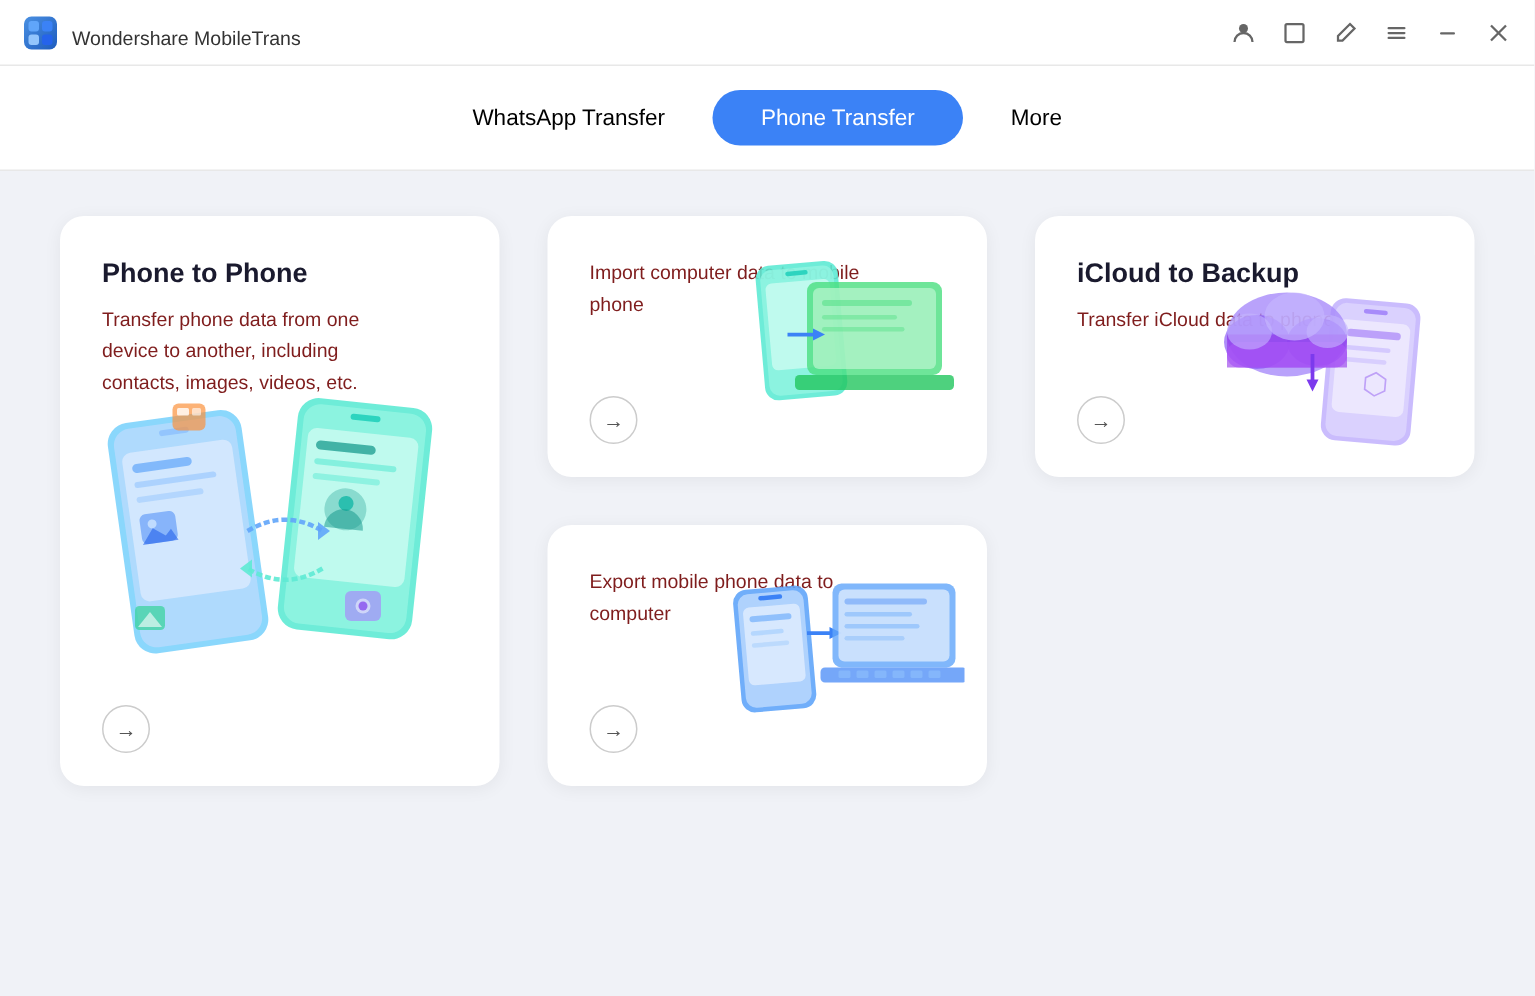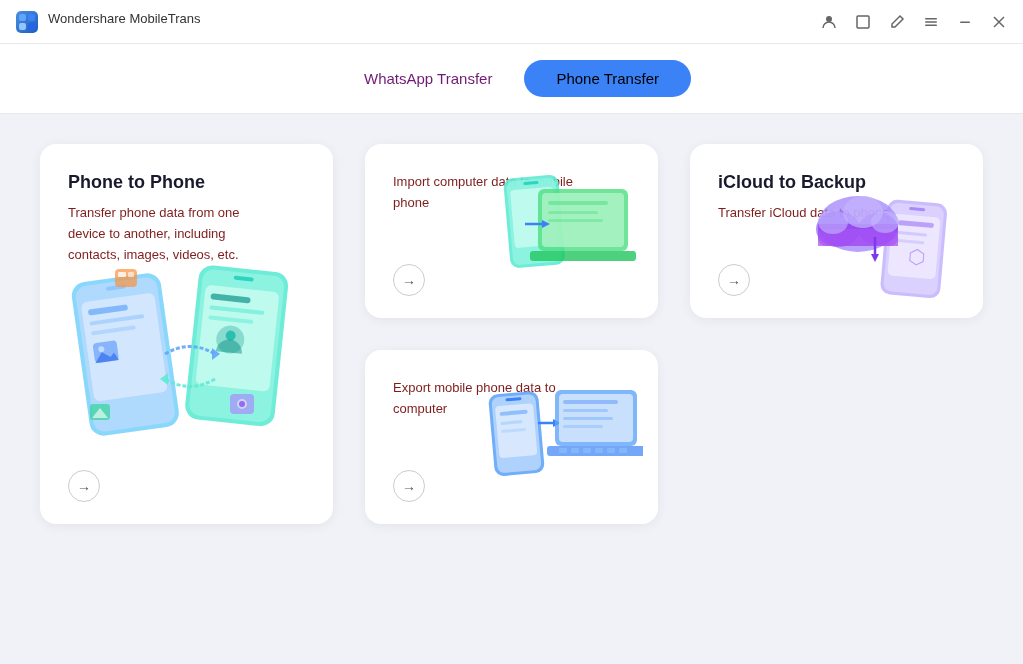--- a/index.html
+++ b/index.html
@@ -17,21 +17,21 @@
       display: flex;
       align-items: center;
       justify-content: space-between;
       background: #ffffff;
       height: 44px;
       padding: 0 16px;
       border-bottom: 1px solid #e8e8e8;
     }
     .title-bar-left {
       display: flex;
-      align-items: flex-start;
+      align-items: flex-end;
       gap: 10px;
     }
     .app-icon {
       width: 22px;
       height: 22px;
       border-radius: 5px;
       background: linear-gradient(135deg, #4a90e2, #1e5cbe);
       display: flex;
       align-items: center;
       justify-content: center;
@@ -66,26 +66,26 @@
       gap: 0;
       border-bottom: 1px solid #e8e8e8;
       padding-bottom: 16px;
     }
     .nav-tab {
       padding: 10px 32px;
       border-radius: 25px;
       font-size: 15px;
       font-weight: 500;
       cursor: pointer;
-      color: #701a75;
+      color: #000000;
       transition: all 0.2s;
     }
     .nav-tab.active {
       background: #3b82f6;
-      color: #000000;
+      color: #ffffff;
     }
 
     
     .main-content {
       padding: 30px 40px;
       background: #f0f2f7;
       min-height: calc(664px - 105px);
     }
 
     .cards-grid {
@@ -212,20 +212,21 @@
         <line x1="3" y1="3" x2="13" y2="13"></line>
         <line x1="13" y1="3" x2="3" y2="13"></line>
       </svg>
     </div>
   </div>
 </div>
 
 <div class="nav-bar">
   <div class="nav-tab">WhatsApp Transfer</div>
   <div class="nav-tab active">Phone Transfer</div>
+  <div class="nav-tab">More</div>
 </div>
 
 <div class="main-content">
   <div class="cards-grid">
 
     <div class="card card-large">
       <div class="card-title">Phone to Phone</div>
       <div class="card-desc">Transfer phone data from one device to another, including contacts, images, videos, etc.</div>
 
       <div class="phone-to-phone-illus">

